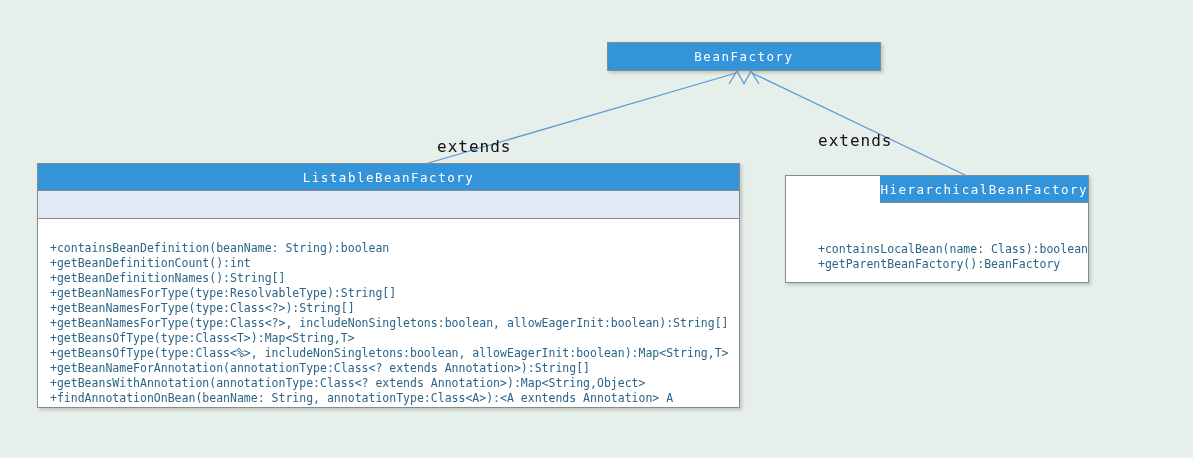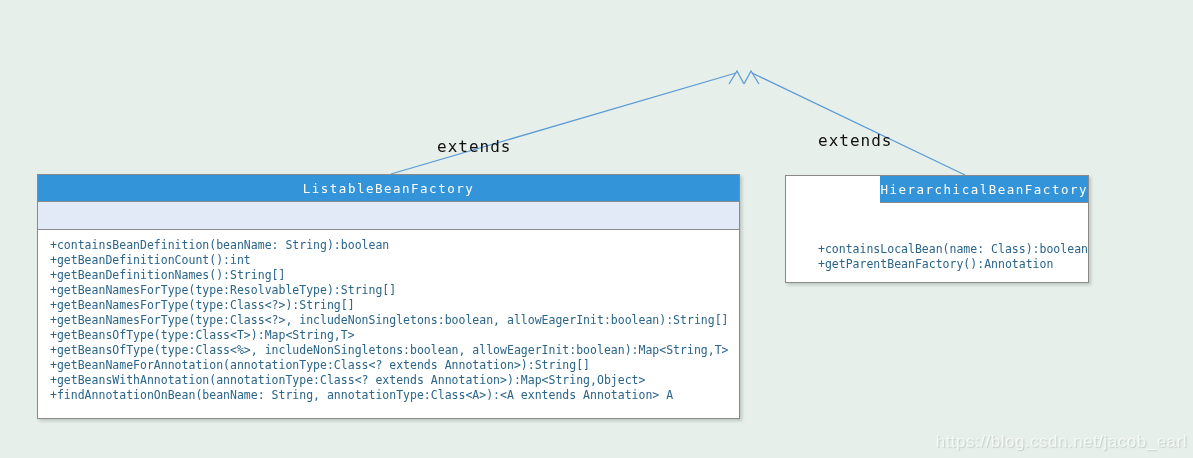--- a/index.html
+++ b/index.html
@@ -45,30 +45,30 @@
   .uml-attrs{
     background:var(--attribute-fill);
     border-bottom:1px solid var(--box-border);
     flex:0 0 auto;
   }
   .uml-methods{
     background:#ffffff;
     color:var(--method-text);
     font-size:11.5px;
     line-height:15px;
-    padding:8px 0 0 12px;
+    padding:22px 0 0 12px;
     white-space:pre;
     flex:1 1 auto;
     overflow:hidden;
   }
   
   #bean-factory{left:607px;top:42px;width:274px;height:29px;}
   #bean-factory .uml-header{height:100%;border-bottom:none;}
   
-  #listable{left:37px;top:174px;width:703px;height:245px;}
+  #listable{left:37px;top:163px;width:703px;height:245px;}
   #listable .uml-header{height:27px;}
   #listable .uml-attrs{height:28px;}
   
   #hierarchical{left:785px;top:175px;width:304px;height:108px;align-items:flex-end;}
   #hierarchical .uml-header{height:27px;}
   #hierarchical .uml-attrs{height:28px;}
   #hierarchical .uml-methods{padding-top:11px;}
   .edge-label{
     position:absolute;
     z-index:3;
@@ -98,31 +98,33 @@
   <svg class="connectors" width="1193" height="458" viewBox="0 0 1193 458">
 
     <line x1="391" y1="174" x2="736" y2="73" stroke="#5b9bd5" stroke-width="1.3"></line>
 
     <line x1="965" y1="175" x2="752" y2="73" stroke="#5b9bd5" stroke-width="1.3"></line>
 
     <polyline points="729,84 737,71 744,84" fill="none" stroke="#5b9bd5" stroke-width="1.3"></polyline>
     <polyline points="744,84 751,71 759,84" fill="none" stroke="#5b9bd5" stroke-width="1.3"></polyline>
   </svg>
 
+  <div class="uml-class" id="bean-factory">
+    <div class="uml-header">BeanFactory</div>
+  </div>
 
   <div class="uml-class" id="listable">
     <div class="uml-header">ListableBeanFactory</div>
     <div class="uml-attrs"></div>
     <div class="uml-methods"><div>+containsBeanDefinition(beanName: String):boolean</div><div>+getBeanDefinitionCount():int</div><div>+getBeanDefinitionNames():String[]</div><div>+getBeanNamesForType(type:ResolvableType):String[]</div><div>+getBeanNamesForType(type:Class&lt;?&gt;):String[]</div><div>+getBeanNamesForType(type:Class&lt;?&gt;, includeNonSingletons:boolean, allowEagerInit:boolean):String[]</div><div>+getBeansOfType(type:Class&lt;T&gt;):Map&lt;String,T&gt;</div><div>+getBeansOfType(type:Class&lt;%&gt;, includeNonSingletons:boolean, allowEagerInit:boolean):Map&lt;String,T&gt;</div><div>+getBeanNameForAnnotation(annotationType:Class&lt;? extends Annotation&gt;):String[]</div><div>+getBeansWithAnnotation(annotationType:Class&lt;? extends Annotation&gt;):Map&lt;String,Object&gt;</div><div>+findAnnotationOnBean(beanName: String, annotationType:Class&lt;A&gt;):&lt;A exntends Annotation&gt; A</div></div>
   </div>
 
   <div class="uml-class" id="hierarchical">
     <div class="uml-header">HierarchicalBeanFactory</div>
     <div class="uml-attrs"></div>
-    <div class="uml-methods"><div>+containsLocalBean(name: Class):boolean</div><div>+getParentBeanFactory():Annotation</div></div>
+    <div class="uml-methods"><div>+containsLocalBean(name: Class):boolean</div><div>+getParentBeanFactory():BeanFactory</div></div>
   </div>
 
   <div class="edge-label" id="extends-left">extends</div>
   <div class="edge-label" id="extends-right">extends</div>
 
-  <div class="watermark">https://blog.csdn.net/jacob_earl</div>
 
 </div>
 
 </body></html>

